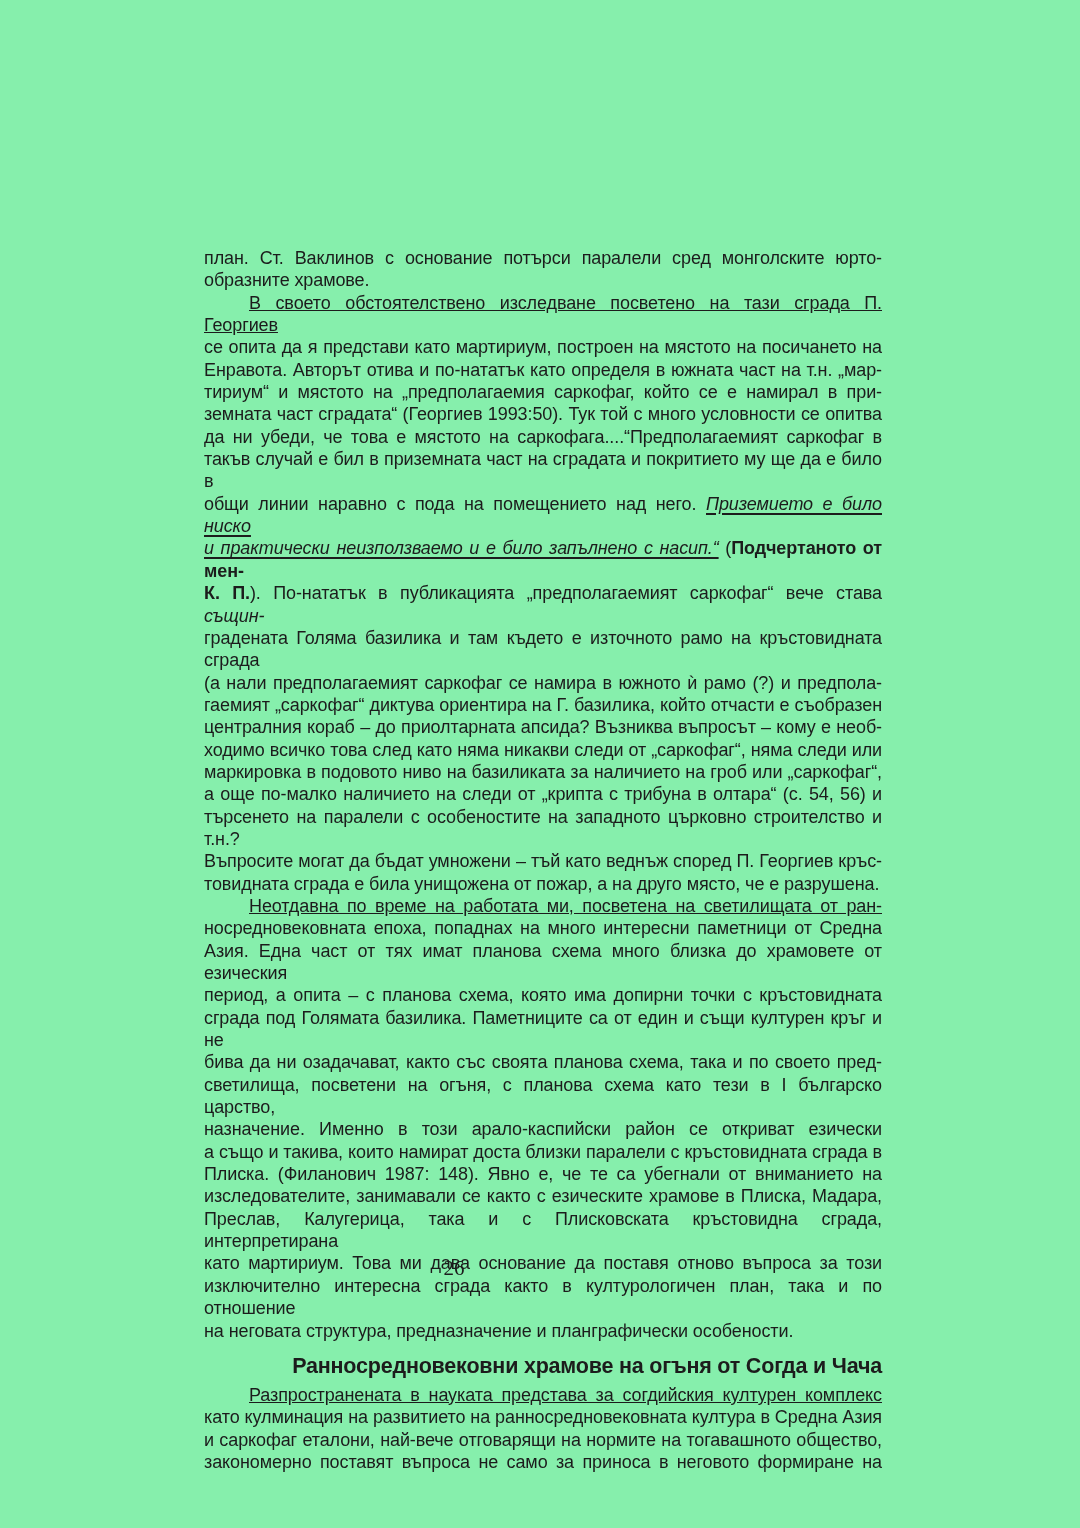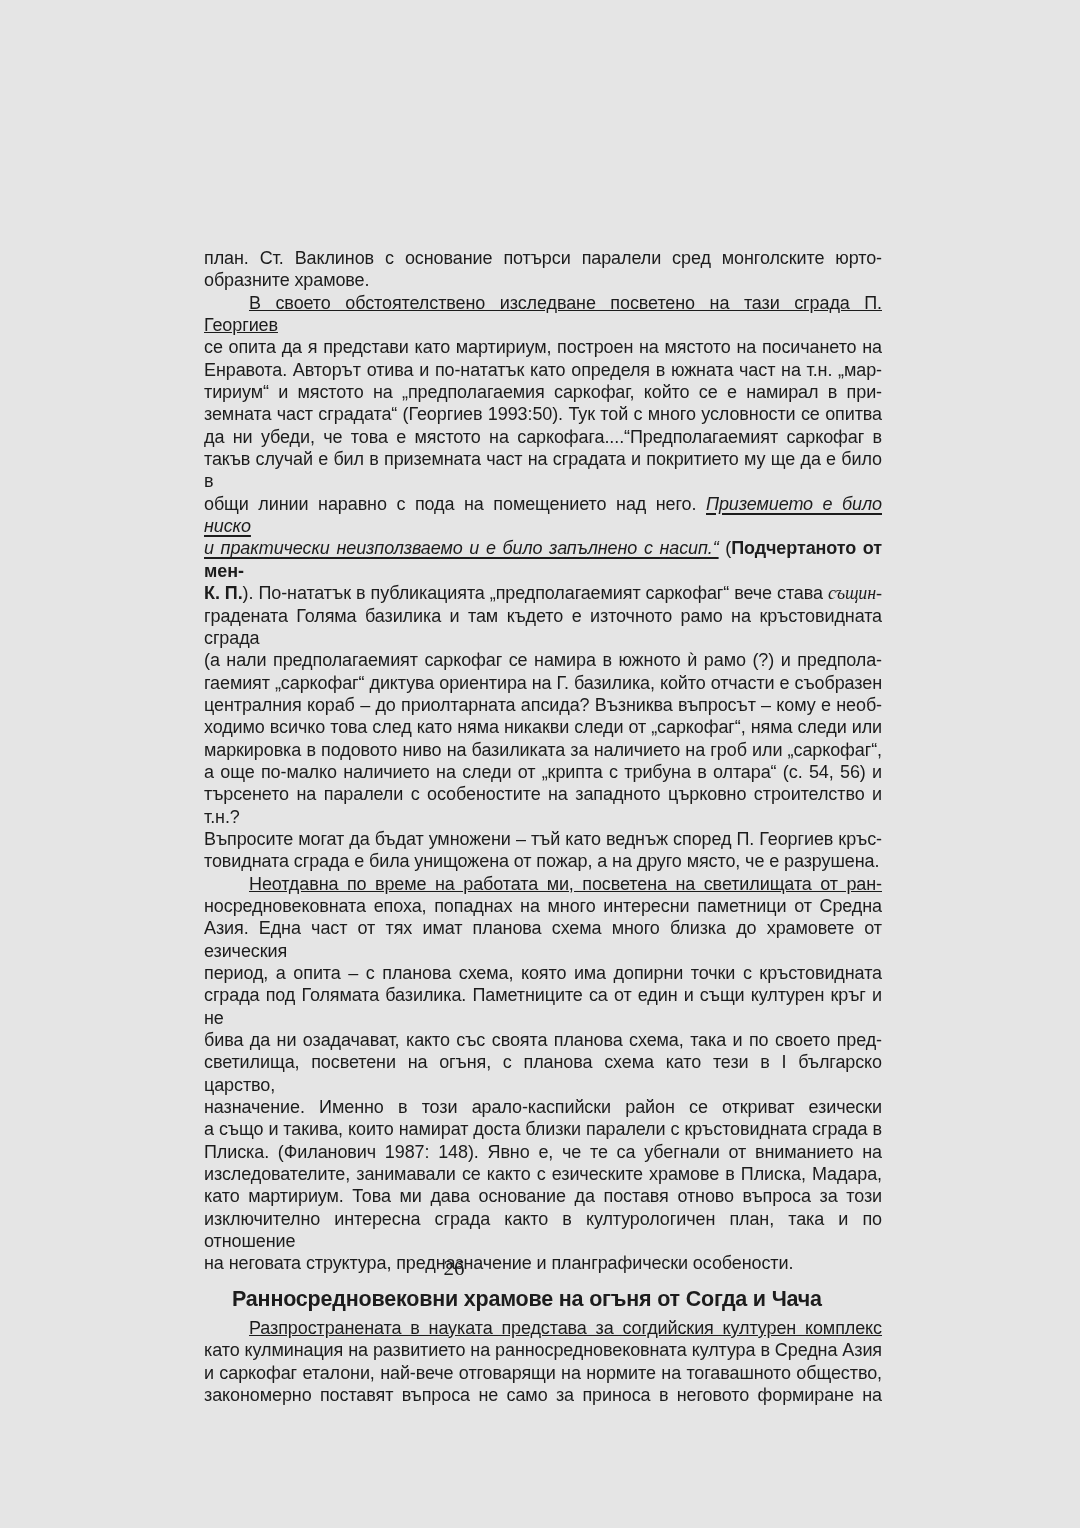--- a/index.html
+++ b/index.html
@@ -4,21 +4,21 @@
 <style>
   html, body {
     margin: 0;
     padding: 0;
     background: #ffffff;
   }
   .page {
     position: relative;
     width: 1080px;
     height: 1528px;
-    background: #e5e5e5;
+    background: #86efac;
     font-family: "Liberation Sans", sans-serif;
     color: #1c1c1c;
     overflow: hidden;
   }
   .text-block {
     position: absolute;
     left: 204px;
     top: 247px;
     width: 678px;
   }
@@ -30,36 +30,37 @@
     text-align-last: justify;
   }
   .line.end {
     text-align-last: left;
   }
   .line.indent {
     text-indent: 45px;
     text-decoration: underline;
   }
   .seg-n { font-style: normal; font-weight: normal; }
-  .seg-i { font-style: italic; font-family: Liberation Serif, serif; }
+  .seg-i { font-style: italic; }
   .seg-b { font-weight: bold; }
   .seg-iu {
     font-style: italic;
     text-decoration: underline;
     text-underline-offset: 3px;
     text-decoration-thickness: 1.5px;
   }
   .heading {
     font-size: 21.5px;
     font-weight: bold;
     line-height: 24px;
     letter-spacing: -0.2px;
     margin-top: 12px;
     margin-bottom: 6px;
     padding-left: 28px;
+    text-align: right;
   }
   .page-number {
     position: absolute;
     top: 1256px;
     left: 0;
     width: 908px;
     text-align: center;
     font-family: "Liberation Serif", serif;
     font-size: 21px;
     color: #1c1c1c;
@@ -96,20 +97,21 @@
       <div class="line"><span class="seg-n">носредновековната епоха, попаднах на много интересни паметници от Средна</span></div>
       <div class="line"><span class="seg-n">Азия. Една част от тях имат планова схема много близка до храмовете от езическия</span></div>
       <div class="line"><span class="seg-n">период, а опита – с планова схема, която има допирни точки с кръстовидната</span></div>
       <div class="line"><span class="seg-n">сграда под Голямата базилика. Паметниците са от един и същи културен кръг и не</span></div>
       <div class="line"><span class="seg-n">бива да ни озадачават, както със своята планова схема, така и по своето пред-</span></div>
       <div class="line"><span class="seg-n">светилища, посветени на огъня, с планова схема като тези в I българско царство,</span></div>
       <div class="line"><span class="seg-n">назначение. Именно в този арало-каспийски район се откриват езически</span></div>
       <div class="line"><span class="seg-n">а също и такива, които намират доста близки паралели с кръстовидната сграда в</span></div>
       <div class="line"><span class="seg-n">Плиска. (Филанович 1987: 148). Явно е, че те са убегнали от вниманието на</span></div>
       <div class="line"><span class="seg-n">изследователите, занимавали се както с езическите храмове в Плиска, Мадара,</span></div>
+      <div class="line"><span class="seg-n">Преслав, Калугерица, така и с Плисковската кръстовидна сграда, интерпретирана</span></div>
       <div class="line"><span class="seg-n">като мартириум. Това ми дава основание да поставя отново въпроса за този</span></div>
       <div class="line"><span class="seg-n">изключително интересна сграда както в културологичен план, така и по отношение</span></div>
       <div class="line end"><span class="seg-n">на неговата структура, предназначение и планграфически особености.</span></div>
       <div class="heading">Ранносредновековни храмове на огъня от Согда и Чача</div>
       <div class="line indent"><span class="seg-n">Разпространената в науката представа за согдийския културен комплекс</span></div>
       <div class="line"><span class="seg-n">като кулминация на развитието на ранносредновековната култура в Средна Азия</span></div>
       <div class="line"><span class="seg-n">и саркофаг еталони, най-вече отговарящи на нормите на тогавашното общество,</span></div>
       <div class="line"><span class="seg-n">закономерно поставят въпроса не само за приноса в неговото формиране на</span></div>
     </div>
   <div class="page-number">26</div>

